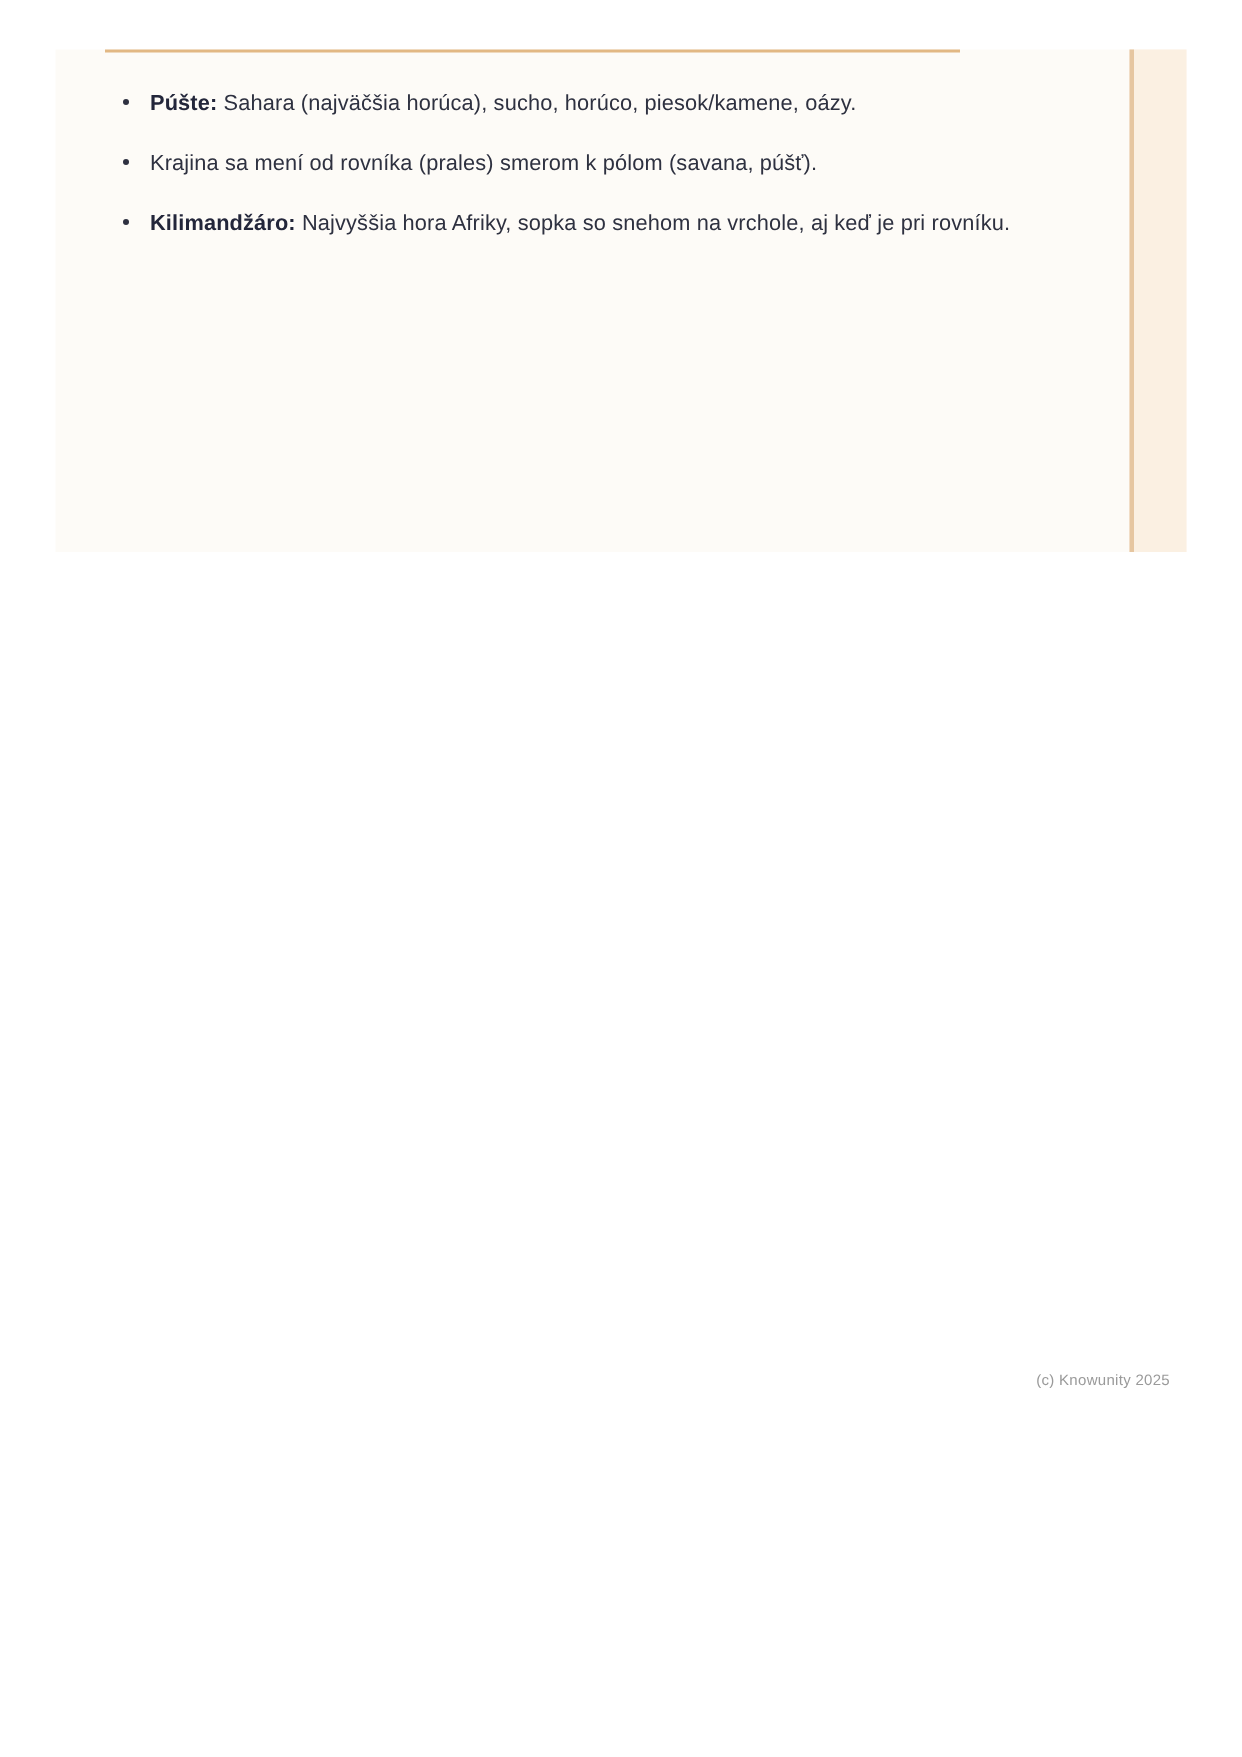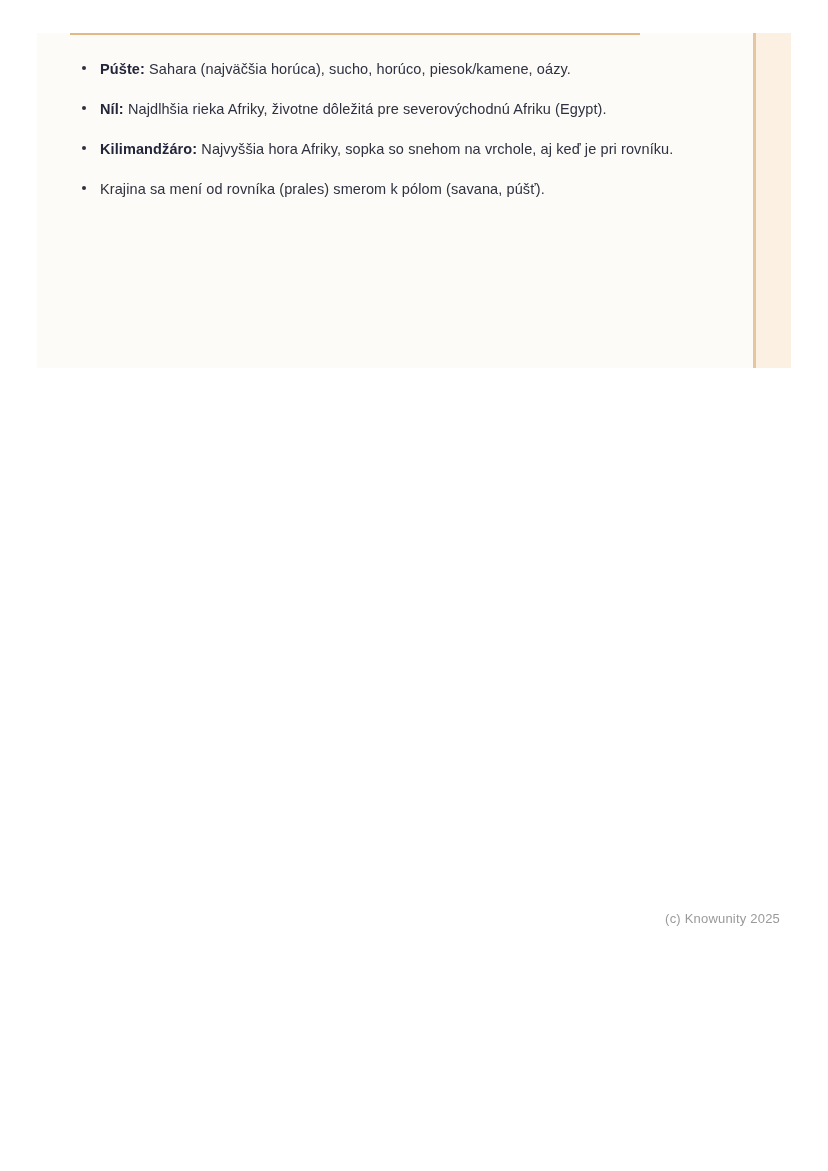--- a/index.html
+++ b/index.html
@@ -100,21 +100,21 @@
   }
 
   .rest {
     font-weight: normal;
   }
 
   .footer {
     position: absolute;
     right: 48px;
     bottom: 53px;
-    font-size: 13px;
+    font-size: 10px;
     color: #9a9a9a;
     letter-spacing: 0.2px;
   }
 </style>
 </head>
 <body>
 
 <div class="page">
 
   <div class="card">
@@ -125,31 +125,26 @@
     </div>
 
     <ul class="bullet-list">
       <li class="bullet-item">
         <span class="bullet-dot"></span>
         <span class="term">Púšte:</span>
         <span class="rest">Sahara (najväčšia horúca), sucho, horúco, piesok/kamene, oázy.</span>
       </li>
       <li class="bullet-item">
         <span class="bullet-dot"></span>
-        <span class="term">Níl:</span>
-        <span class="rest">Najdlhšia rieka Afriky, životne dôležitá pre severovýchodnú Afriku (Egypt).</span>
+        
+        <span class="rest">Krajina sa mení od rovníka (prales) smerom k pólom (savana, púšť).</span>
       </li>
       <li class="bullet-item">
         <span class="bullet-dot"></span>
         <span class="term">Kilimandžáro:</span>
         <span class="rest">Najvyššia hora Afriky, sopka so snehom na vrchole, aj keď je pri rovníku.</span>
-      </li>
-      <li class="bullet-item">
-        <span class="bullet-dot"></span>
-        
-        <span class="rest">Krajina sa mení od rovníka (prales) smerom k pólom (savana, púšť).</span>
       </li>
     </ul>
   </div>
 
   <div class="footer">(c) Knowunity 2025</div>
 
 </div>
 
 </body></html>

